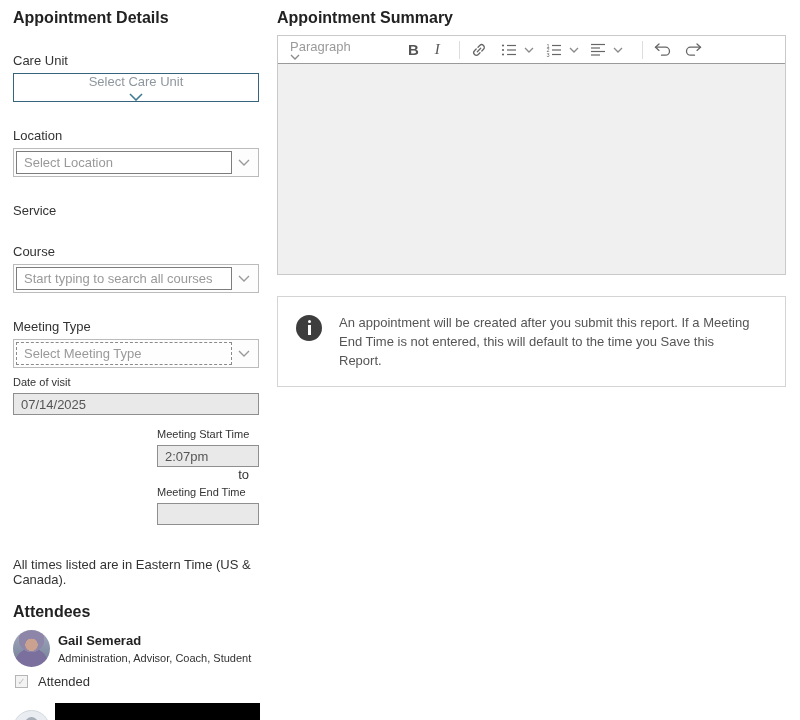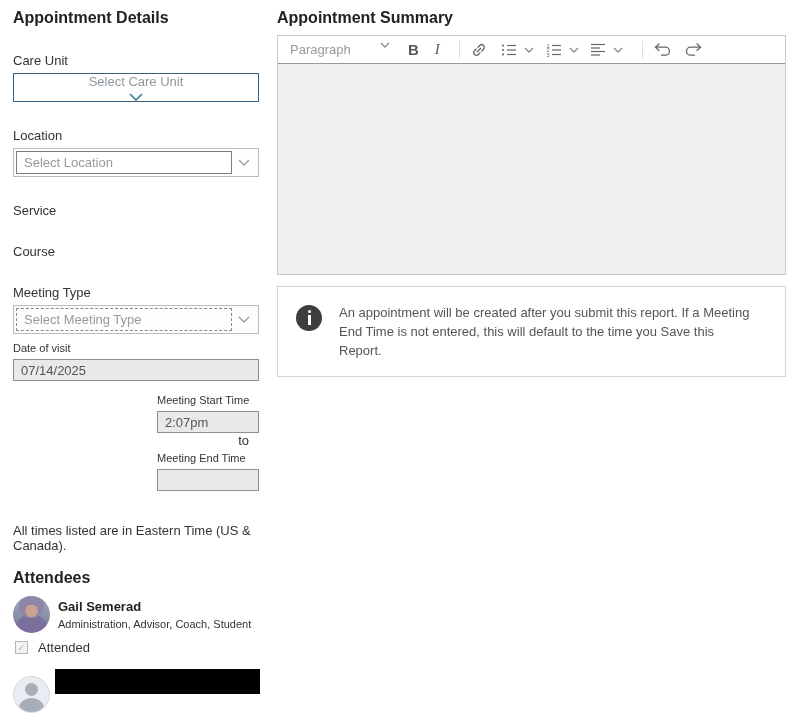--- a/index.html
+++ b/index.html
@@ -66,32 +66,32 @@
   .check-row { display:flex; align-items:center; margin-top:7px; margin-left:2px; }
   .checkbox { width:13px; height:13px; border:1px solid #b5b5b5; background:#f3f3f3;
     display:inline-flex; align-items:center; justify-content:center; margin-right:10px; }
   .checkbox .mark { font-size:10px; color:#c2c2c2; line-height:1; }
   .check-label { font-size:13px; color:#333; }
 
   
   .editor { margin-top:8px; border:1px solid #c9c9c9; }
   .toolbar { height:28px; background:#fff; display:flex; align-items:center; padding:0 12px;
     border-bottom:1px solid #9a9a9a; color:#666; }
-  .para-select { display:flex; width:100px; margin-right:16px; cursor:pointer; }
+  .para-select { display:flex; width:100px; margin-right:16px; cursor:pointer;flex-direction:column; }
   .para-select .para-label { flex:1; font-size:13px; color:#9a9a9a; }
   .tb { background:none; border:none; color:#555; cursor:pointer; display:flex; align-items:center;
     padding:2px; font-family:"Liberation Sans",sans-serif; }
   .tb-bold { font-weight:bold; font-size:15px; margin-right:12px; }
   .tb-italic { font-family:"Liberation Serif",serif; font-style:italic; font-size:15px; margin-right:8px; }
   .tb-div { width:1px; height:18px; background:#ddd; margin:0 9px; }
   .tb-chev { background:none; border:none; color:#8a8a8a; cursor:pointer; padding:2px; margin-right:8px; }
   .mr2 { margin-right:3px; } .mr8 { margin-right:8px; } .mr10 { margin-right:10px; }
   .editor-content { height:210px; background:#f0f0f0; cursor:text; }
 
-  .info-box { margin-top:11px; border:1px solid #d4d4d4; background:#fff; display:flex;
+  .info-box { margin-top:21px; border:1px solid #d4d4d4; background:#fff; display:flex;
     padding:14px 28px 16px 18px; }
   .info-icon { width:26px; height:26px; border-radius:50%; background:#3d3d3d; flex:none;
     position:relative; margin-top:4px; }
   .info-icon::before { content:""; position:absolute; left:11.5px; top:5px; width:3px; height:3px;
     border-radius:50%; background:#fff; }
   .info-icon::after { content:""; position:absolute; left:11.5px; top:10px; width:3px; height:10px;
     background:#fff; }
   .info-text { font-size:13px; color:#555; line-height:19px; margin-left:17px; max-width:432px; padding-top:2px; }
 
   svg { display:block; }
@@ -125,20 +125,28 @@
         </span>
       </div>
     </div>
 
     <div class="field">
       <label>Service</label>
     </div>
 
     <div class="field">
       <label>Course</label>
+      <div class="combo">
+        <input type="text" placeholder="Start typing to search all courses" style="">
+        <span class="combo-btn">
+          <svg width="12" height="7" viewBox="0 0 12 7">
+              <path d="M1 1 L6 6 L11 1" fill="none" stroke="currentColor" stroke-width="1.4"></path>
+            </svg>
+        </span>
+      </div>
     </div>
 
     <div class="field">
       <label>Meeting Type</label>
       <div class="combo disabled">
         <input type="text" placeholder="Select Meeting Type" style="">
         <span class="combo-btn">
           <svg width="12" height="7" viewBox="0 0 12 7">
               <path d="M1 1 L6 6 L11 1" fill="none" stroke="currentColor" stroke-width="1.4"></path>
             </svg>

